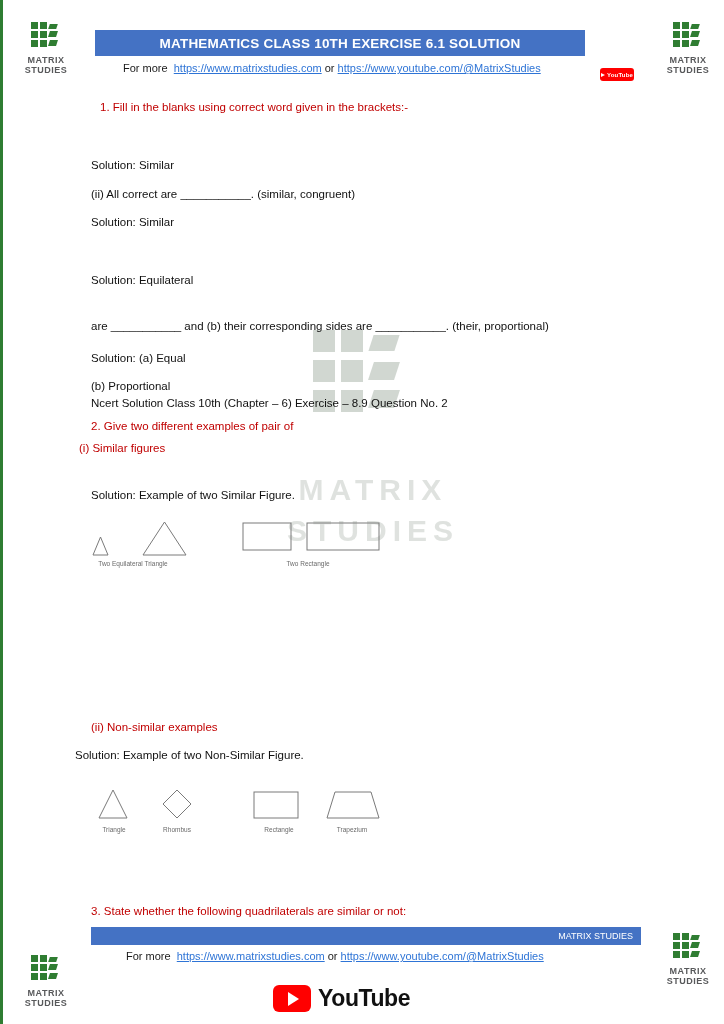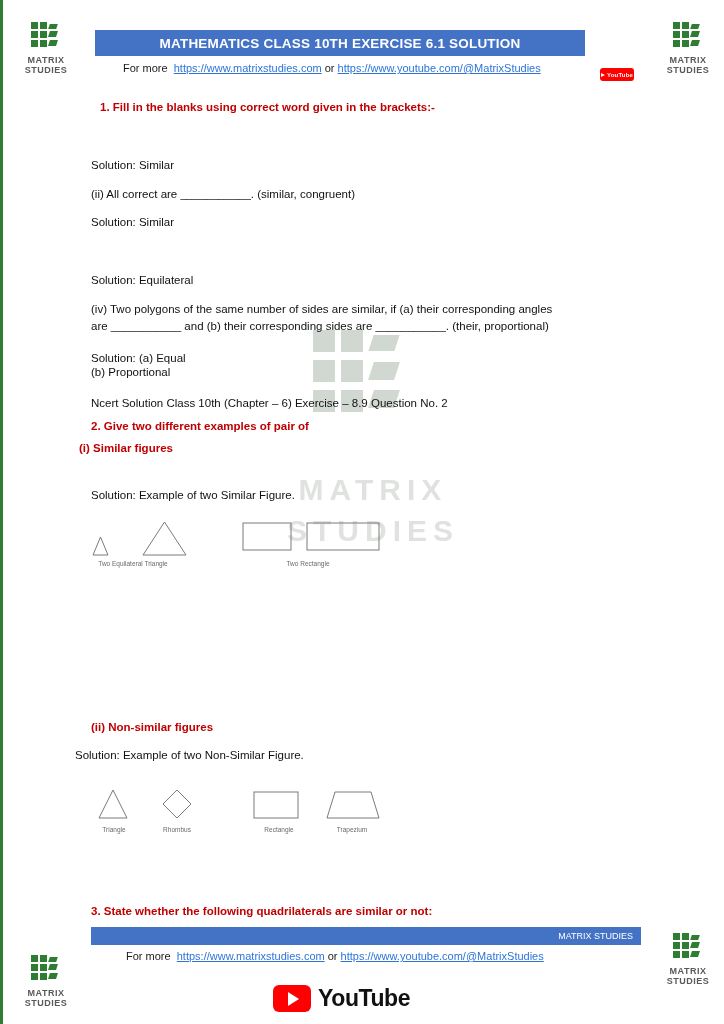--- a/index.html
+++ b/index.html
@@ -52,21 +52,21 @@
     display:flex; align-items:center; justify-content:center;
     font-size:6px; font-weight:bold; letter-spacing:.2px;
   }
   .yt-chip .tri {
     width:0;height:0;border-left:4px solid #fff;
     border-top:2.5px solid transparent;border-bottom:2.5px solid transparent;
     margin-right:2px;
   }
 
   
-  .q { position:absolute; color:#c00000; font-size:11.5px; font-weight:bold; }
+  .q { position:absolute; color:#c00000; font-size:11.5px; font-weight:normal; }
   .t { position:absolute; font-size:11.5px; color:#111; }
 
   
   .watermark {
     position:absolute; left:240px; top:330px;
     width:260px; height:240px; opacity:.45;
     pointer-events:none;
   }
   .wm-mark { position:absolute; left:70px; top:0px; width:100px; height:100px; }
   .wm-mark i { position:absolute; background:#9aa79a; display:block; }
@@ -180,45 +180,44 @@
 
   <div class="q" style="left:97px;  top:101px;">1. Fill in the blanks using correct word given in the brackets:-</div>
 
   <div class="t" style="left:88px;  top:159px;">Solution: Similar</div>
 
   <div class="t" style="left:88px;  top:188px;">(ii) All correct are ___________. (similar, congruent)</div>
   <div class="t" style="left:88px;  top:216px;">Solution: Similar</div>
 
   <div class="t" style="left:88px;  top:274px;">Solution: Equilateral</div>
 
-  <div class="t" style="left:88px;  top:303px;">(iv) Two polygons of the same number of sides are similar, if (a) their corresponding angles</div>
   <div class="t" style="left:88px;  top:320px;">are ___________ and (b) their corresponding sides are ___________. (their, proportional)</div>
 
   <div class="t" style="left:88px;  top:332px;margin-top:20px;">Solution: (a) Equal</div>
-  <div class="t" style="left:88px;  top:366px;">(b) Proportional</div>
+  <div class="t" style="left:88px;  top:380px;">(b) Proportional</div>
 
   <div class="t" style="left:88px;  top:397px;">Ncert Solution Class 10th (Chapter – 6) Exercise – 8.9 Question No. 2</div>
 
   <div class="q" style="left:88px;  top:420px;">2. Give two different examples of pair of</div>
   <div class="q" style="left:76px;  top:442px;">(i) Similar figures</div>
   <div class="t" style="left:88px;  top:489px;">Solution: Example of two Similar Figure.</div>
 
   <svg class="fig" style="left:88px; top:515px;" width="220" height="45" viewBox="0 0 220 45">
     <polygon points="17,40 2,40 9.5,22" fill="none" stroke="#7a7a7a" stroke-width="1"></polygon>
     <polygon points="95,40 52,40 73.5,7" fill="none" stroke="#7a7a7a" stroke-width="1"></polygon>
   </svg>
   <div class="cap" style="left:80px; top:560px; width:100px;">Two Equilateral Triangle</div>
 
   <svg class="fig" style="left:238px; top:518px;" width="140" height="40" viewBox="0 0 140 40">
     <rect x="2" y="5" width="48" height="27" fill="none" stroke="#7a7a7a" stroke-width="1"></rect>
     <rect x="66" y="5" width="72" height="27" fill="none" stroke="#7a7a7a" stroke-width="1"></rect>
   </svg>
   <div class="cap" style="left:255px; top:560px; width:100px;">Two Rectangle</div>
 
-  <div class="q" style="left:88px;  top:721px;">(ii) Non-similar figures</div>
+  <div class="q" style="left:88px;  top:721px;">(ii) Non-similar examples</div>
   <div class="t" style="left:72px;  top:749px;">Solution: Example of two Non-Similar Figure.</div>
 
   <svg class="fig" style="left:88px; top:780px;" width="300" height="45" viewBox="0 0 300 45">
     <polygon points="8,38 36,38 22,10" fill="none" stroke="#7a7a7a" stroke-width="1"></polygon>
     <polygon points="72,24 86,10 100,24 86,38" fill="none" stroke="#7a7a7a" stroke-width="1"></polygon>
     <rect x="163" y="12" width="44" height="26" fill="none" stroke="#7a7a7a" stroke-width="1"></rect>
     <polygon points="236,38 288,38 280,12 244,12" fill="none" stroke="#7a7a7a" stroke-width="1"></polygon>
   </svg>
   <div class="cap" style="left:85px;  top:826px; width:52px;">Triangle</div>
   <div class="cap" style="left:146px; top:826px; width:56px;">Rhombus</div>

